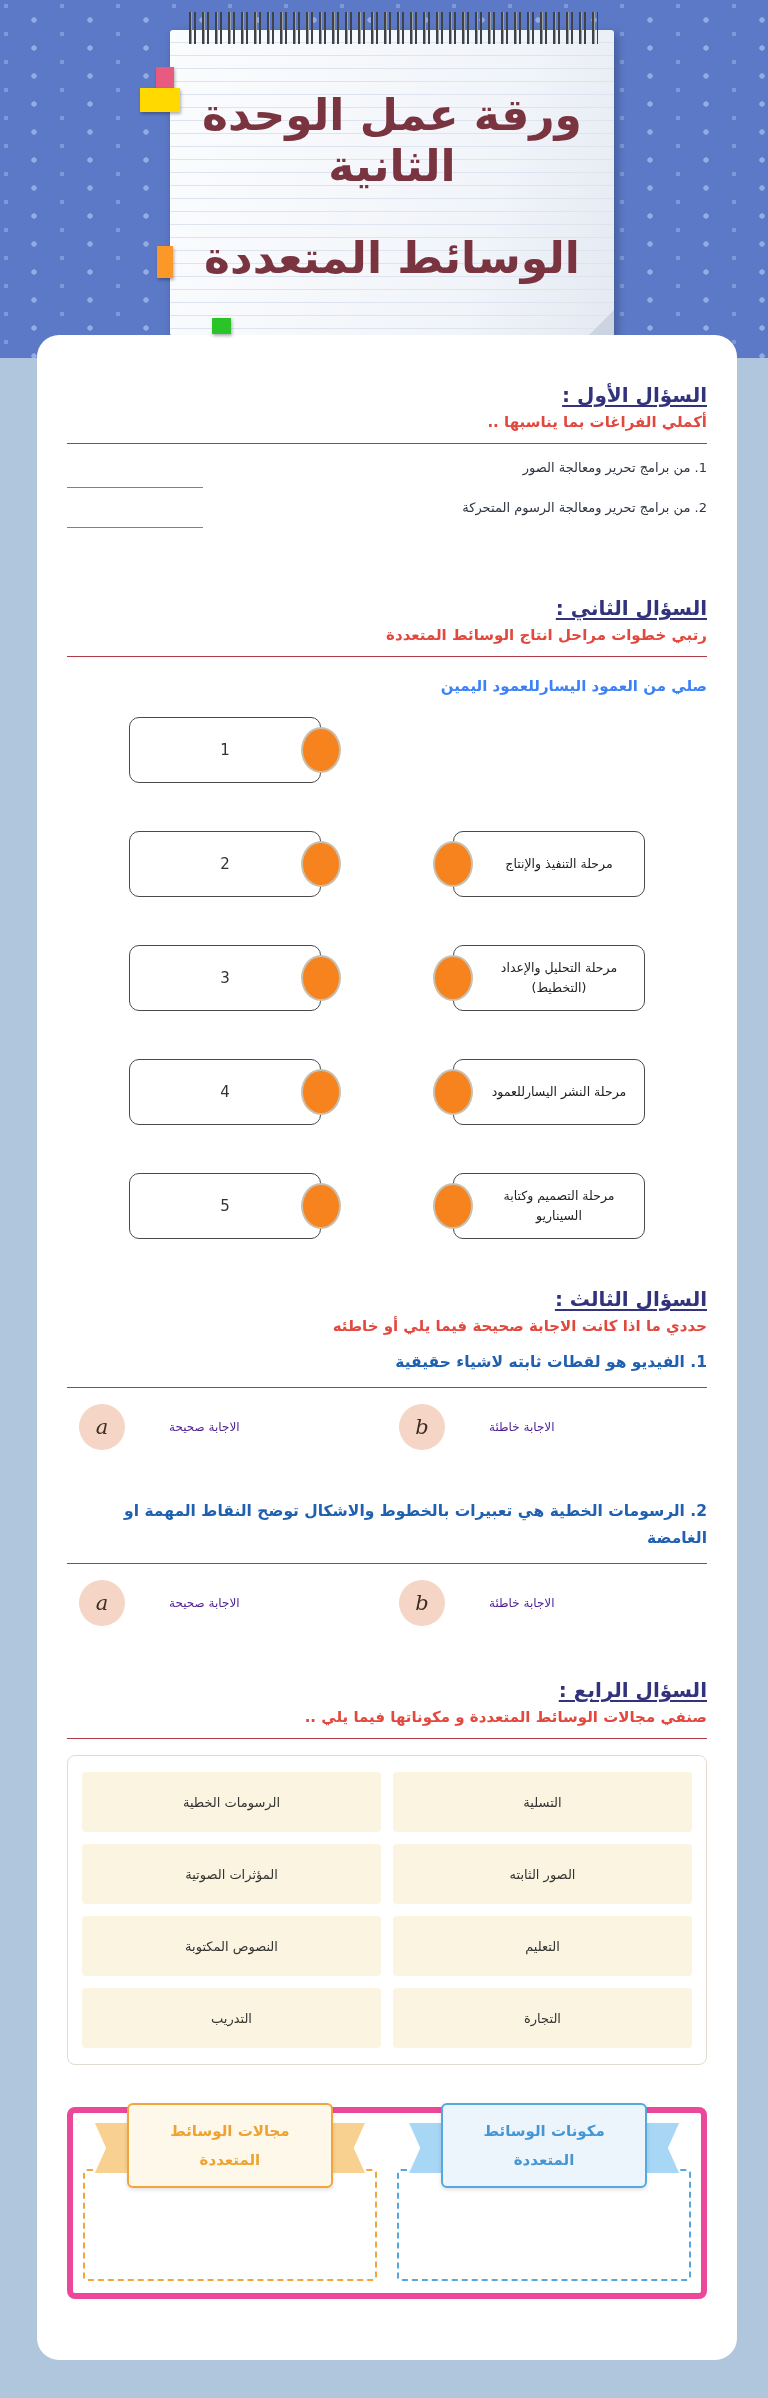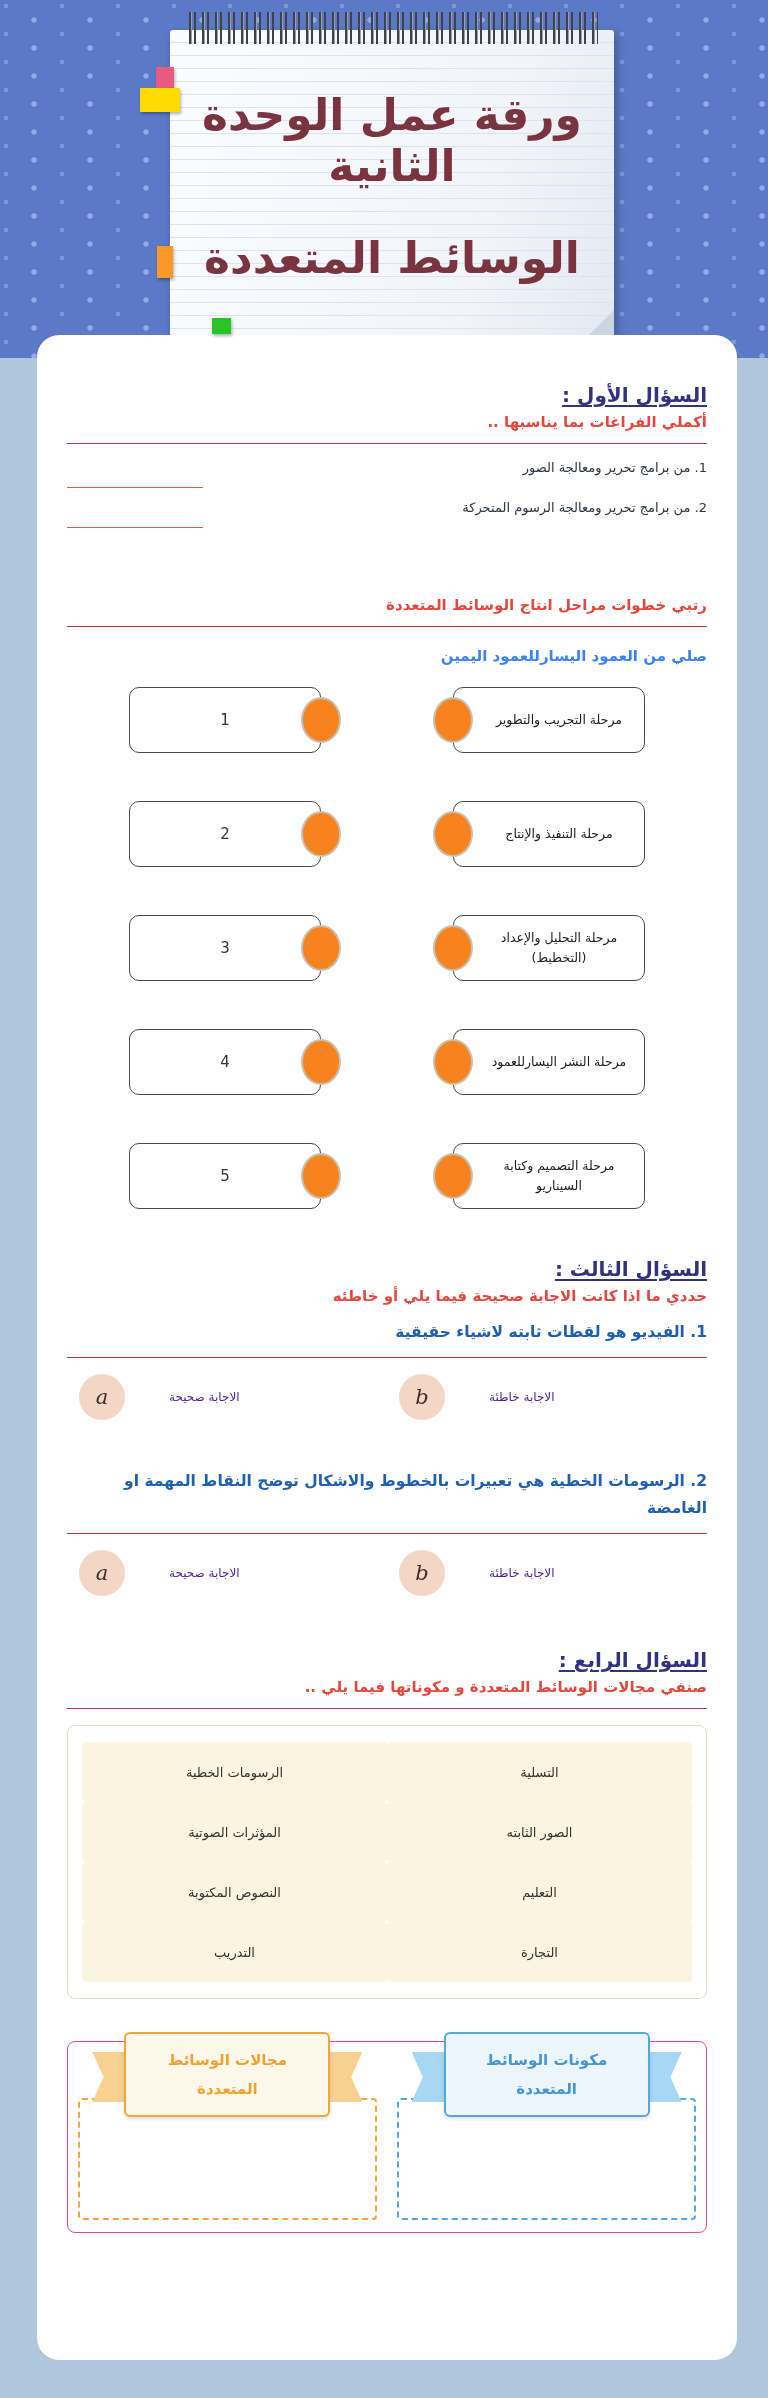--- a/index.html
+++ b/index.html
@@ -98,29 +98,29 @@
     display:flex; align-items:center; justify-content:center;
     font-family:"DejaVu Serif", serif; font-style:italic; font-size:21px; color:#3f2f23;
   }
   .opt-label { margin-left:44px; font-size:12px; color:#4c1d95; }
   .opts + .q3-item { margin-top:48px; }
 
   
   .section-q4 { margin-top:52px; }
   .tiles-box {
     margin-top:16px; background:#fff; border:1px solid #e2dccf; border-radius:8px;
-    padding:16px 14px; display:grid; grid-template-columns:1fr 1fr; direction:ltr;
+    padding:16px 14px; display:grid; grid-template-columns:1fr 1fr; gap:12px; direction:ltr;
   }
   .tile {
     background:#fbf4e0; border-radius:4px; height:60px;
     display:flex; align-items:center; justify-content:center;
     font-size:13px; color:#333;
   }
   .drop-box {
-    margin-top:42px; height:192px; border:1px solid #ec4899; border-radius:8px;
+    margin-top:42px; height:192px; border:6px solid #ec4899; border-radius:8px;
     background:#fff; display:flex; direction:ltr; justify-content:space-between; padding:0 6px;
   }
   .zone { position:relative; width:49%; }
   .zone-dashed { position:absolute; left:4px; right:4px; top:56px; bottom:12px; border-radius:4px; }
   .zone.orange .zone-dashed { border:2px dashed #f2a53b; }
   .zone.blue   .zone-dashed { border:2px dashed #55a7e0; }
   .ribbon { position:relative; width:206px; margin:-10px auto 0; z-index:2; }
   .ribbon .tail { position:absolute; top:20px; width:40px; height:50px; }
   .ribbon .tail.l { left:-32px; clip-path:polygon(100% 0, 0 0, 28% 50%, 0 100%, 100% 100%); }
   .ribbon .tail.r { right:-32px; clip-path:polygon(0 0, 100% 0, 72% 50%, 100% 100%, 0 100%); }
@@ -164,33 +164,30 @@
         <span class="blank"></span>
       </div>
       <div class="q1-row">
         <span class="q1-text">2. من برامج تحرير ومعالجة الرسوم المتحركة</span>
         <span class="blank"></span>
       </div>
     </div>
   </div>
 
   <div class="section-q2">
+    <div class="q-title">السؤال الثاني :</div>
     <div class="q-instruction">رتبي خطوات مراحل انتاج الوسائط المتعددة</div>
     <hr class="divider">
     <div class="q-sub">صلي من العمود اليسارللعمود اليمين</div>
 
     <div class="match">
       <div class="match-row">
         <div class="mbox num">
           <span>1</span>
           <span class="dot"></span>
-        </div>
-        <div class="mbox lbl">
-          <span class="dot"></span>
-          <span>مرحلة التجريب والتطوير</span>
         </div>
       </div>
       <div class="match-row">
         <div class="mbox num">
           <span>2</span>
           <span class="dot"></span>
         </div>
         <div class="mbox lbl">
           <span class="dot"></span>
           <span>مرحلة التنفيذ والإنتاج</span>

